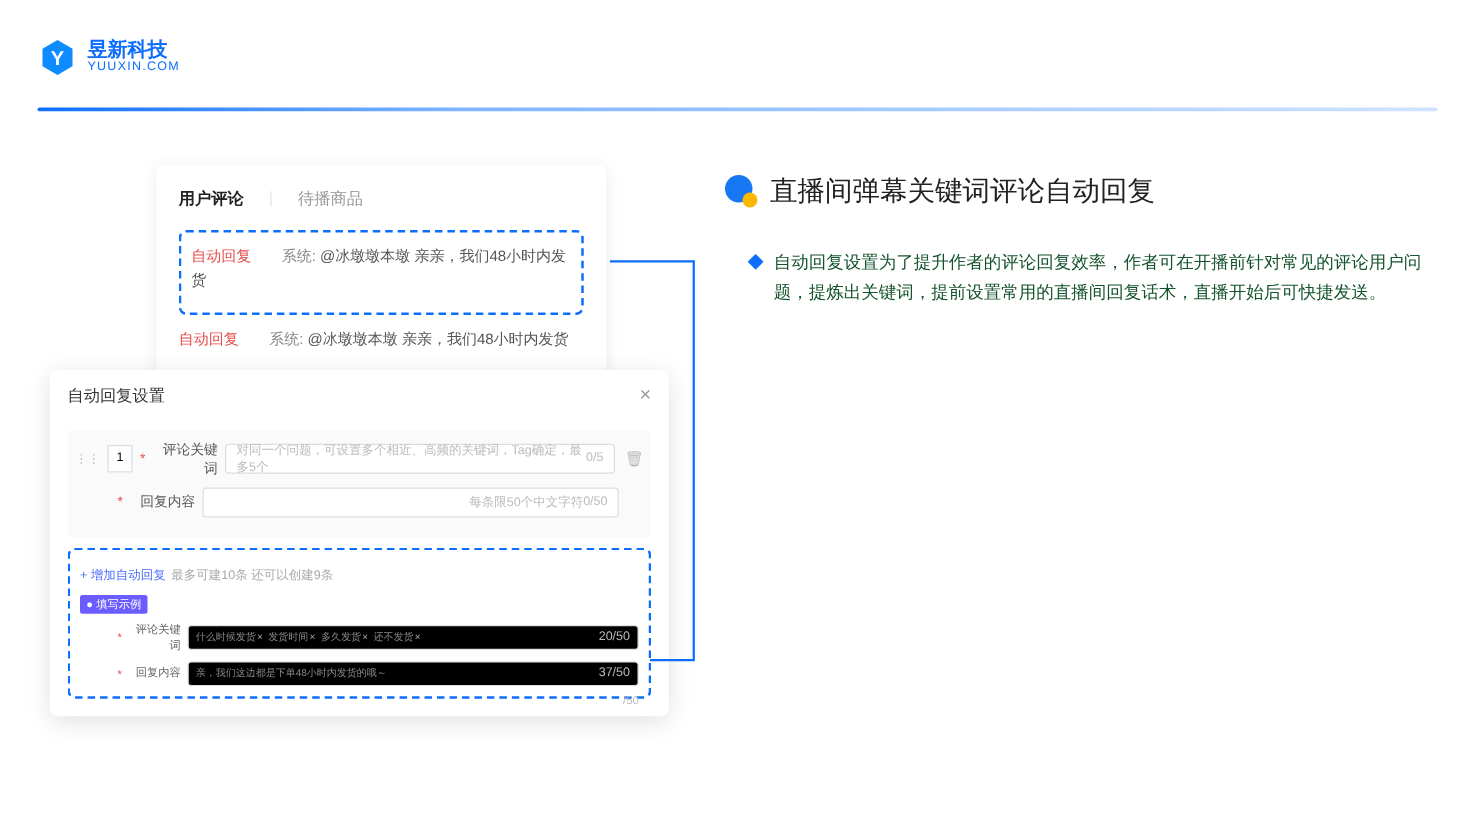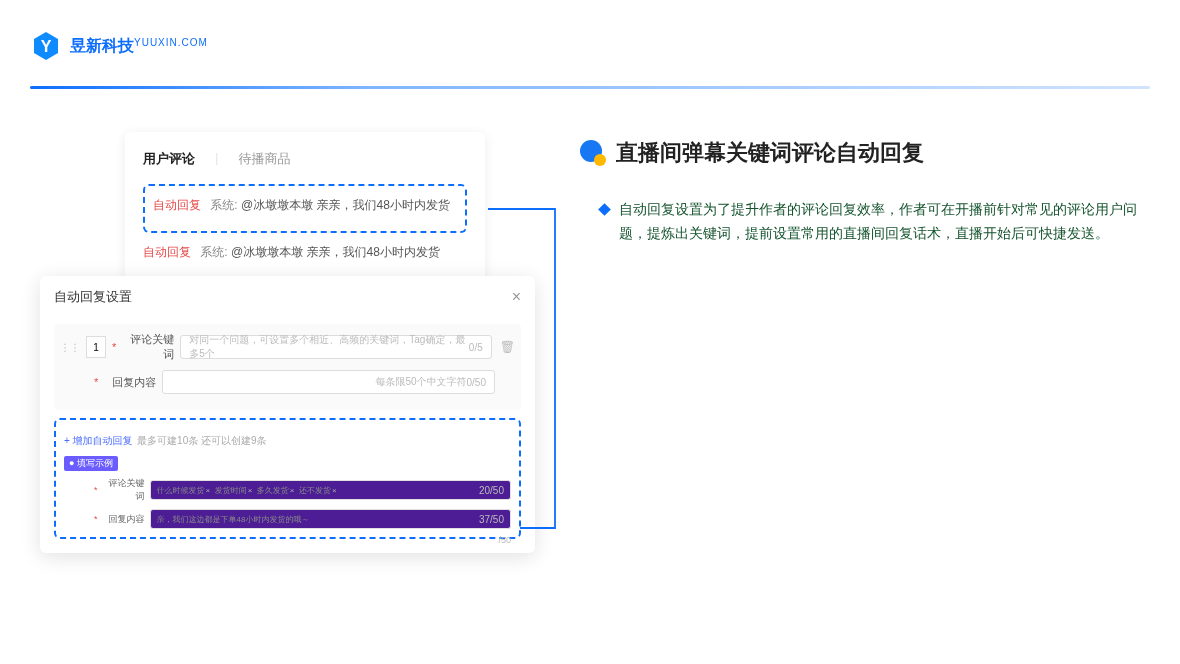--- a/index.html
+++ b/index.html
@@ -37,21 +37,21 @@
 }
 .header-right {
   display: flex;
   align-items: center;
   gap: 8px;
 }
 .logo-icon {
   width: 32px;
   height: 32px;
 }
-.logo-text { display:flex; flex-direction:row; line-height:1; }
+.logo-text { display:flex; flex-direction:column; line-height:1; }
 .logo-text .cn { font-size:16px; color:#0d6efd; font-weight:700; }
 .logo-text .en { font-size:10px; color:#0d6efd; letter-spacing:1px; }
 
 .divider-line {
   position: absolute;
   top: 86px;
   left: 30px;
   right: 30px;
   height: 3px;
   background: linear-gradient(to right, #0d6efd 0%, #7fb5ff 30%, #d0e3ff 100%);
@@ -95,21 +95,21 @@
   border-radius:6px;
   padding:10px 8px;
   margin-bottom:10px;
 }
 .comment-row {
   font-size:12px;
   color:#555;
   line-height:1.6;
   margin-bottom:6px;
 }
-.comment-row .tag { color:#e64c4c; margin-right:6px; }
+.comment-row .tag { color:#e64c4c; margin-right:21px; }
 .comment-row .gray { color:#888; }
 
 
 .card-settings {
   position: relative;
   width: 495px;
   background: #fff;
   box-shadow: 0 4px 20px rgba(0,0,0,0.12);
   border-radius: 6px;
   margin-top: -6px;
@@ -185,21 +185,21 @@
   font-size:9px;
   gap:5px;
   margin-top:6px;
   padding-left:30px;
 }
 .example-form-row .label2 { color:#666; width:42px; text-align:right; }
 .example-form-row .req { font-size:9px; }
 .example-input {
   flex:1;
   border:1px solid #e1e1e1;
-  background:#4c1d95;
+  background:#000000;
   border-radius:3px;
   height:20px;
   display:flex;
   align-items:center;
   padding:0 6px;
   font-size:8px;
   color:#888;
   justify-content:space-between;
 }
 .chip { white-space:nowrap; }
@@ -229,21 +229,20 @@
   width:22px; height:22px; border-radius:50%;
   background:#1877f2; position:absolute; top:0; left:0;
 }
 .head-icon .c2 {
   width:12px; height:12px; border-radius:50%;
   background:#ffb800; position:absolute; bottom:0; right:0;
 }
 .section-title {
   font-size:22px;
   color:#222;
-  font-weight:bold;
 }
 
 .bullet-list { padding-left:20px; }
 .bullet-item {
   display:flex;
   gap:10px;
   font-size:14px;
   color:#14532d;
   line-height:1.7;
   margin-bottom:26px;

